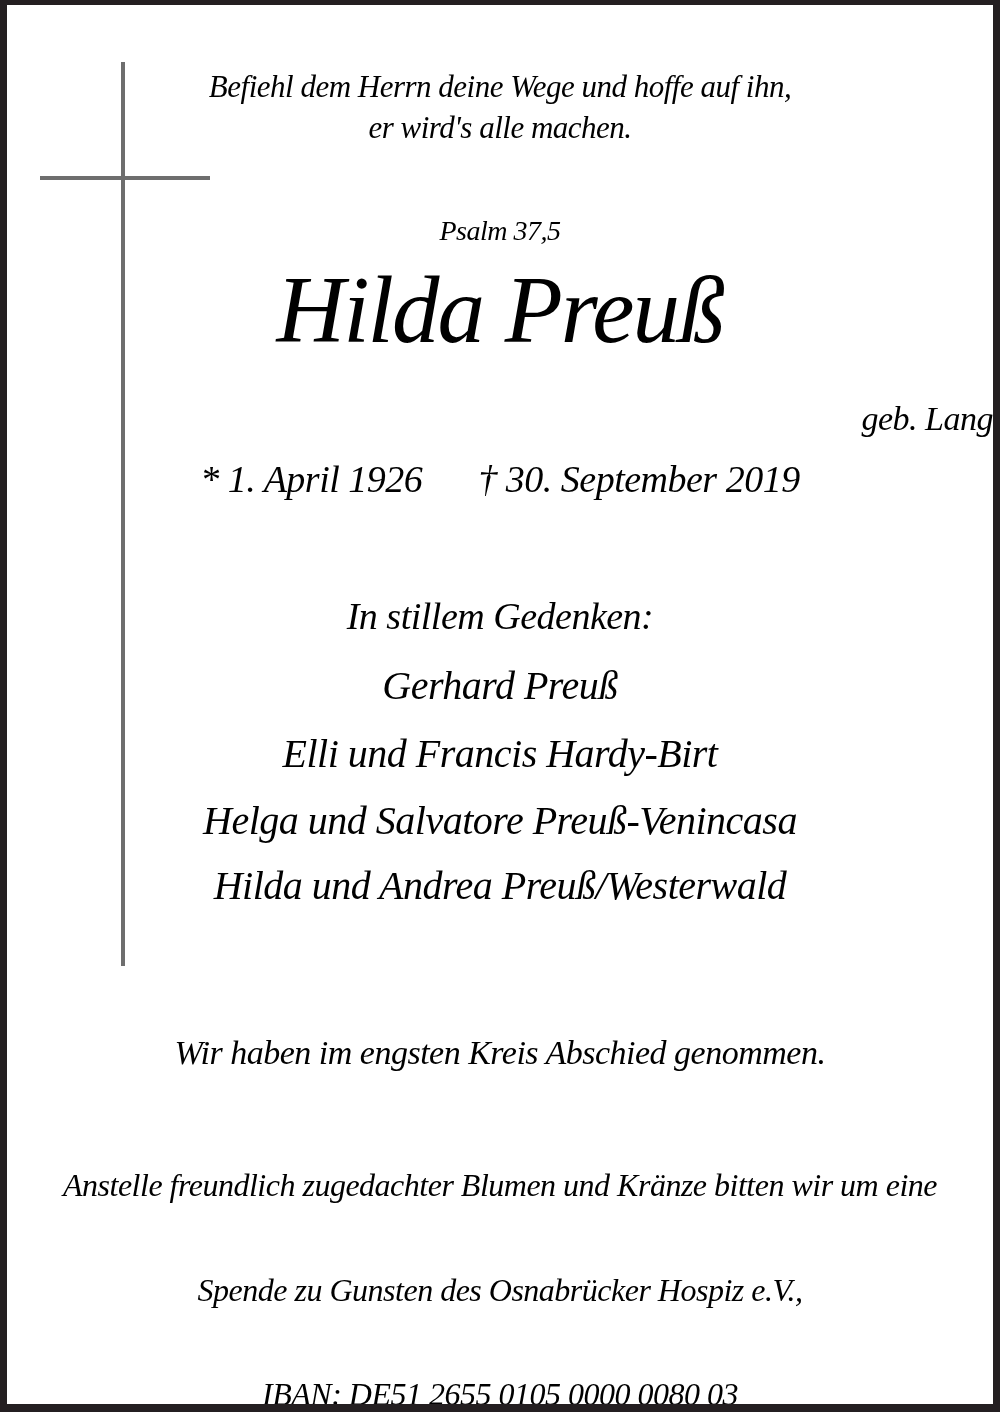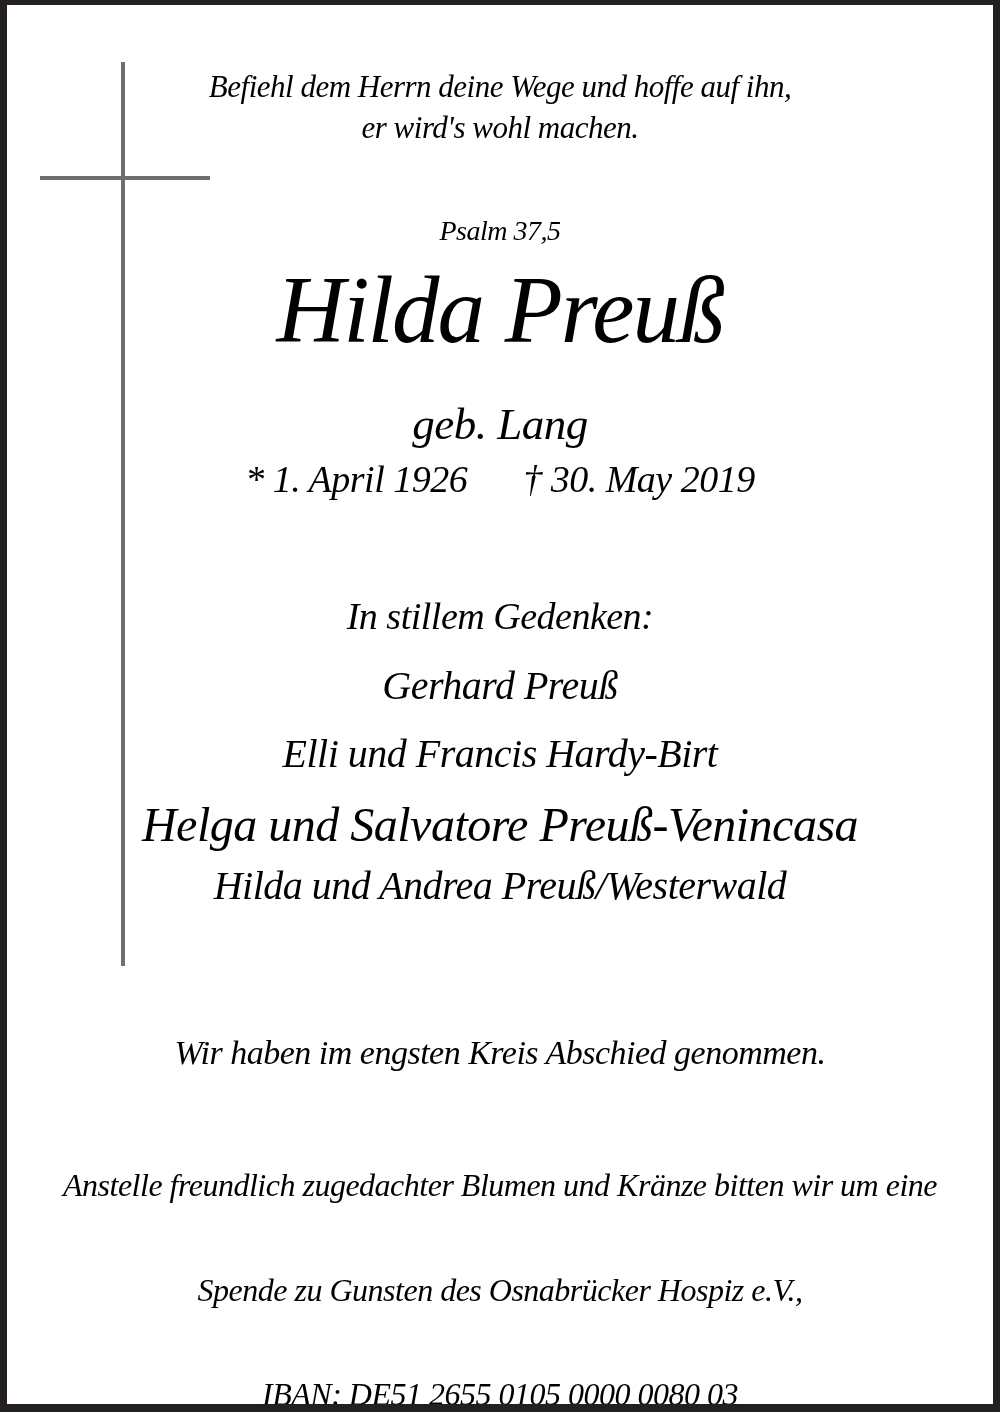--- a/index.html
+++ b/index.html
@@ -39,52 +39,52 @@
     font-style: italic;
     color: #000000;
     line-height: 1;
     letter-spacing: -0.5px;
     white-space: pre-wrap;
   }
   .quote1   { top: 66px;  font-size: 31px; }
   .quote2   { top: 107px; font-size: 31px; }
   .psalm    { top: 164px; font-size: 28px; margin-top: 48px; }
   .title    { top: 258px; font-size: 95px; letter-spacing: -2px; font-weight: normal; }
-  .maiden   { top: 397px; font-size: 45px; }
+  .maiden   { top: 397px; font-size: 34px; text-align: right; }
   .dates    { top: 455px; font-size: 38px; }
   .dates .birth { display: inline-block; margin-right: 56px; }
   .dates .death { display: inline-block; }
   .gedenken { top: 592px; font-size: 38px; }
   .m0 { top: 661px; font-size: 40px; }
   .m1 { top: 729px; font-size: 40px; }
-  .m2 { top: 796px; font-size: 48px; }
+  .m2 { top: 796px; font-size: 40px; }
   .m3 { top: 861px; font-size: 40px; }
   .m4 { top: 928px; font-size: 40px; }
   .farewell { top: 1031px; font-size: 34px; }
   .donation { top: 1096px; font-size: 32px; }
   .donation p { line-height: 40.5px; white-space: pre-wrap; }
 </style>
 </head>
 <body>
 
 <div class="frame">
 
   <div>
     <div class="cross-v"></div>
     <div class="cross-h"></div>
   </div>
 
   <p class="line quote1">Befiehl dem Herrn deine Wege und hoffe auf ihn,</p>
-  <p class="line quote2">er wird's wohl machen.</p>
+  <p class="line quote2">er wird's alle machen.</p>
   <p class="line psalm">Psalm 37,5</p>
 
   <h1 class="line title">Hilda Preuß</h1>
   <p class="line maiden">geb. Lang</p>
 
-  <p class="line dates"><span class="birth">* 1. April 1926</span><span class="death">† 30. May 2019</span></p>
+  <p class="line dates"><span class="birth">* 1. April 1926</span><span class="death">† 30. September 2019</span></p>
 
   <p class="line m0">Gerhard Preuß</p>
 
   <p class="line gedenken">In stillem Gedenken:</p>
   <p class="line m1">Elli und Francis Hardy-Birt</p>
   <p class="line m2">Helga und Salvatore Preuß-Venincasa</p>
   <p class="line m3">Hilda und Andrea Preuß/Westerwald</p>
 
   <p class="line farewell">Wir haben im engsten Kreis Abschied genommen.</p>
 

